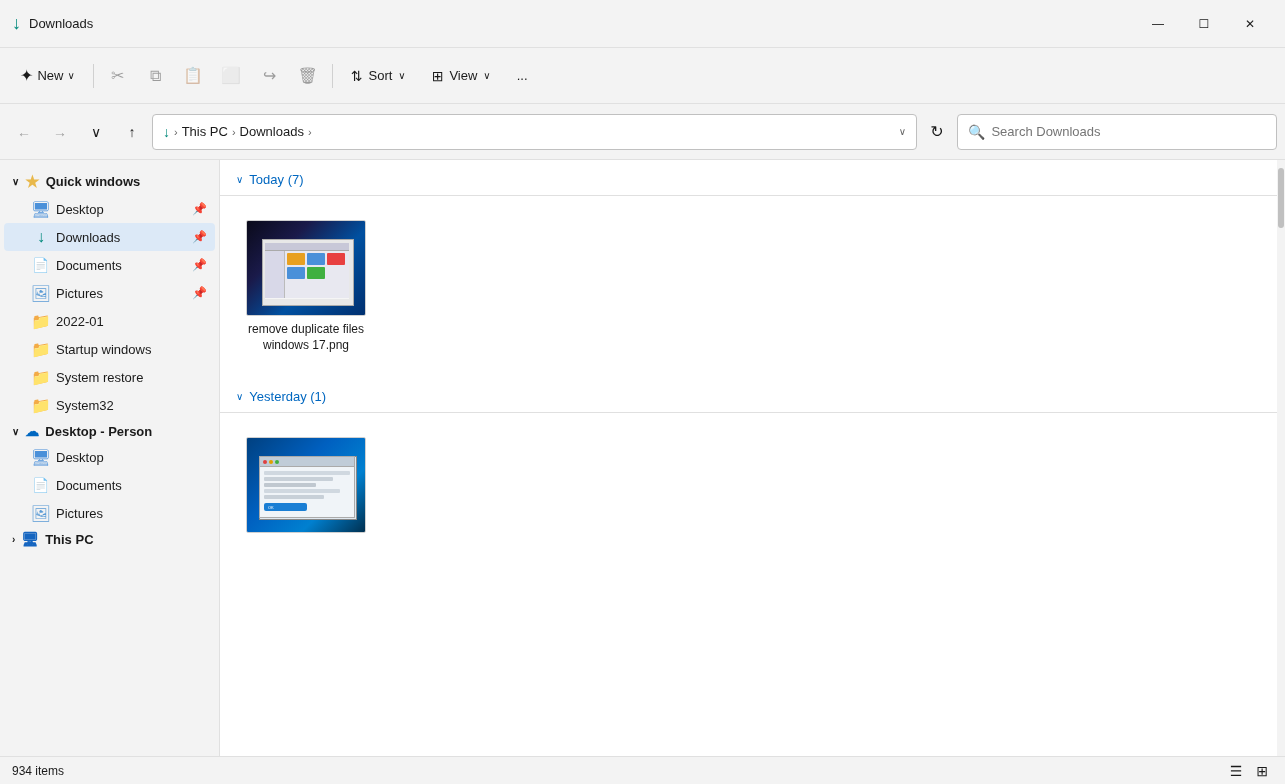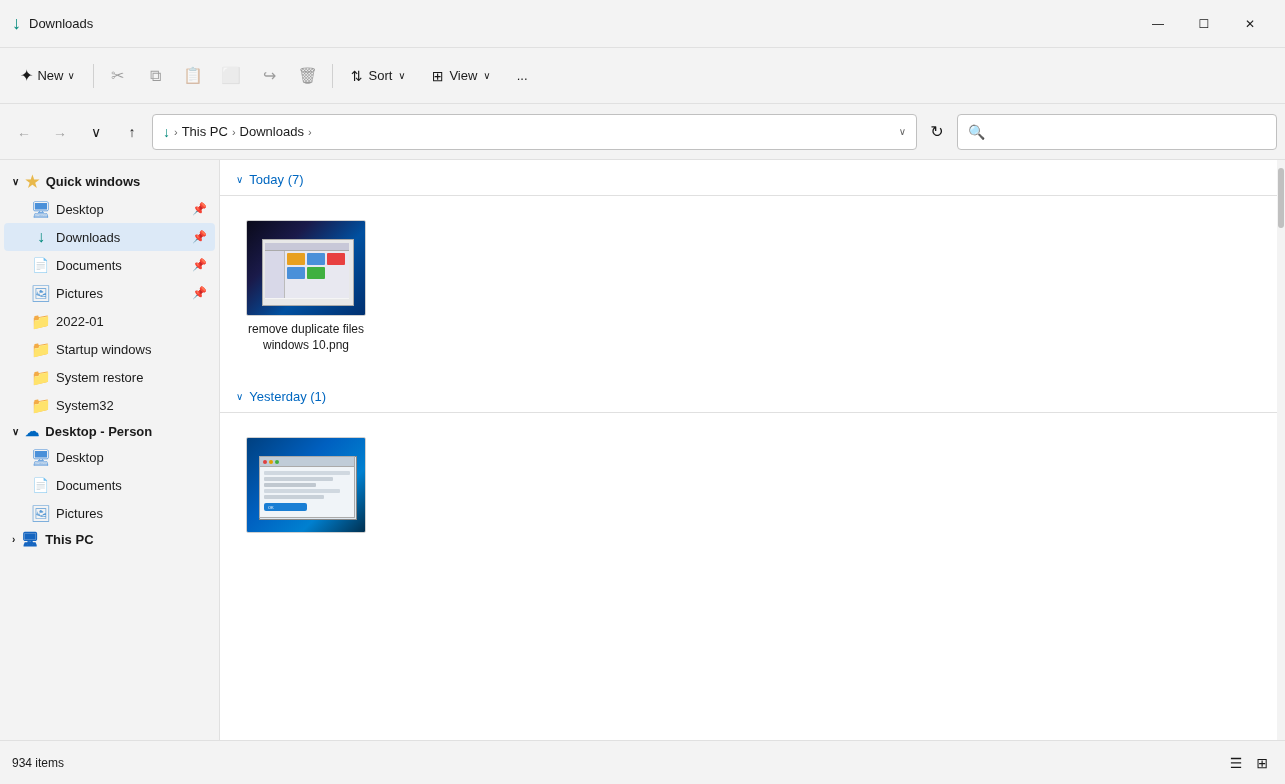--- a/index.html
+++ b/index.html
@@ -242,21 +242,21 @@
       width: 6px;
       height: 60px;
       background: #c0c0c0;
       border-radius: 3px;
       margin: 1px;
       margin-top: 8px;
     }
 
     
     .status-bar {
-      height: 44px;
+      height: 28px;
       background: #f3f3f3;
       border-top: 1px solid #e0e0e0;
       display: flex; align-items: center;
       padding: 0 12px;
       font-size: 12px;
       color: #1a1a1a;
       justify-content: space-between;
     }
     .status-right {
       display: flex; gap: 4px;
@@ -367,20 +367,21 @@
     <span class="path-sep">›</span>
     <span class="path-segment">This PC</span>
     <span class="path-sep">›</span>
     <span class="path-segment">Downloads</span>
     <span class="path-sep">›</span>
     <span class="path-dropdown">∨</span>
   </div>
   <button class="refresh-btn">↻</button>
   <div class="search-box">
     <span style="color:#888; font-size:14px;">🔍</span>
+    <input type="text" placeholder="Search Downloads" style="">
   </div>
 </div>
 
 <div class="main-content">
 
   <div class="sidebar">
     <div class="sidebar-section-header">
       <span style="font-size:10px;">∨</span>
       <span style="color:#e8b84b; font-size:16px;">★</span>
       <span>Quick windows</span>
@@ -465,21 +466,21 @@
                 <div style="flex:1; padding:2px; display:flex; flex-wrap:wrap; gap:2px; align-content:flex-start;">
                   <div style="width:18px; height:12px; background:#e8a020; border-radius:1px;"></div>
                   <div style="width:18px; height:12px; background:#4a90d9; border-radius:1px;"></div>
                   <div style="width:18px; height:12px; background:#e84040; border-radius:1px;"></div>
                   <div style="width:18px; height:12px; background:#4a90d9; border-radius:1px;"></div>
                   <div style="width:18px; height:12px; background:#40b040; border-radius:1px;"></div>
                 </div>
               </div>
             </div>
           </div>
-          <span class="file-name">remove duplicate files windows 10.png</span>
+          <span class="file-name">remove duplicate files windows 17.png</span>
         </div>
       </div>
     </div>
 
     <div class="file-group">
       <div class="file-group-header">
         <span class="chevron">∨</span>
         <span>Yesterday (1)</span>
       </div>
       <div class="file-items">

